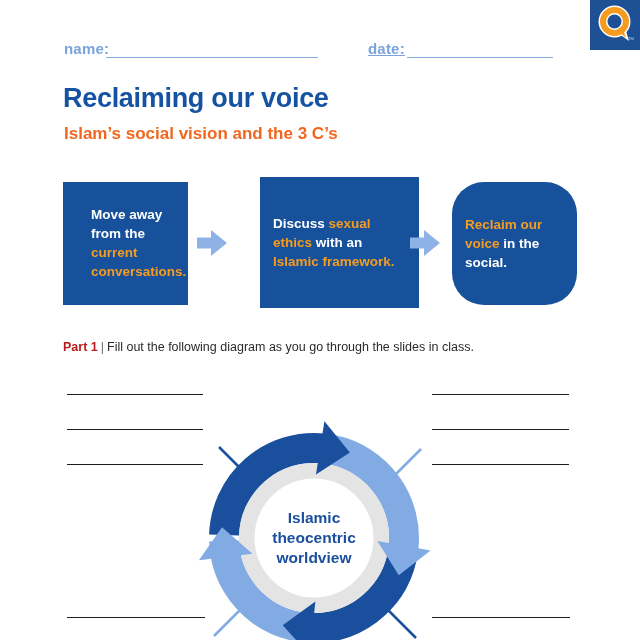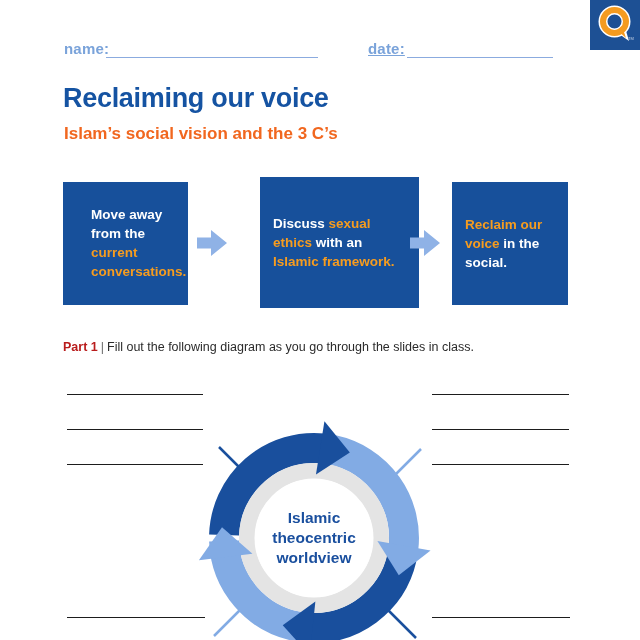--- a/index.html
+++ b/index.html
@@ -15,21 +15,21 @@
   #name-line{left:106px;width:212px;}
   #date-line{left:407px;width:146px;}
   .logo{position:absolute;left:590px;top:0;width:50px;height:50px;}
   
   .title{position:absolute;left:63px;top:83px;margin:0;font-size:27px;font-weight:bold;color:#1553a2;letter-spacing:-.3px;}
   .subtitle{position:absolute;left:63px;top:123px;margin:1px;font-size:17px;font-weight:bold;color:#f1671f;text-align:center;}
   
   .fbox{position:absolute;background:#17509b;color:#fff;font-weight:bold;font-size:13.5px;line-height:19px;box-sizing:border-box;}
   #fbox-1{left:63px;top:182px;width:125px;height:123px;padding:23px 11px 0 28px;}
   #fbox-2{left:260px;top:177px;width:159px;height:131px;padding:37px 11px 0 13px;}
-  #fbox-3{left:452px;top:182px;width:116px;height:123px;padding:33px 11px 0 13px;}
+  #fbox-3{left:452px;top:182px;width:125px;height:123px;padding:33px 11px 0 13px;border-radius:32px;}
   .org{color:#f69c1f;}
   .flow-arrow{position:absolute;top:230px;width:30px;height:26px;}
   #flow-arrow-1{left:197px;}
   #flow-arrow-2{left:410px;}
   
   .part1{position:absolute;left:63px;top:340px;font-size:12.5px;color:#2b2b2b;}
   .part1 .plabel{font-weight:bold;color:#b91c1c;}
   .part1 .sep{color:#6b6b6b;padding:0 3px;}
   
   .blank{position:absolute;height:0;border-bottom:1.6px solid #1d1d1d;}

